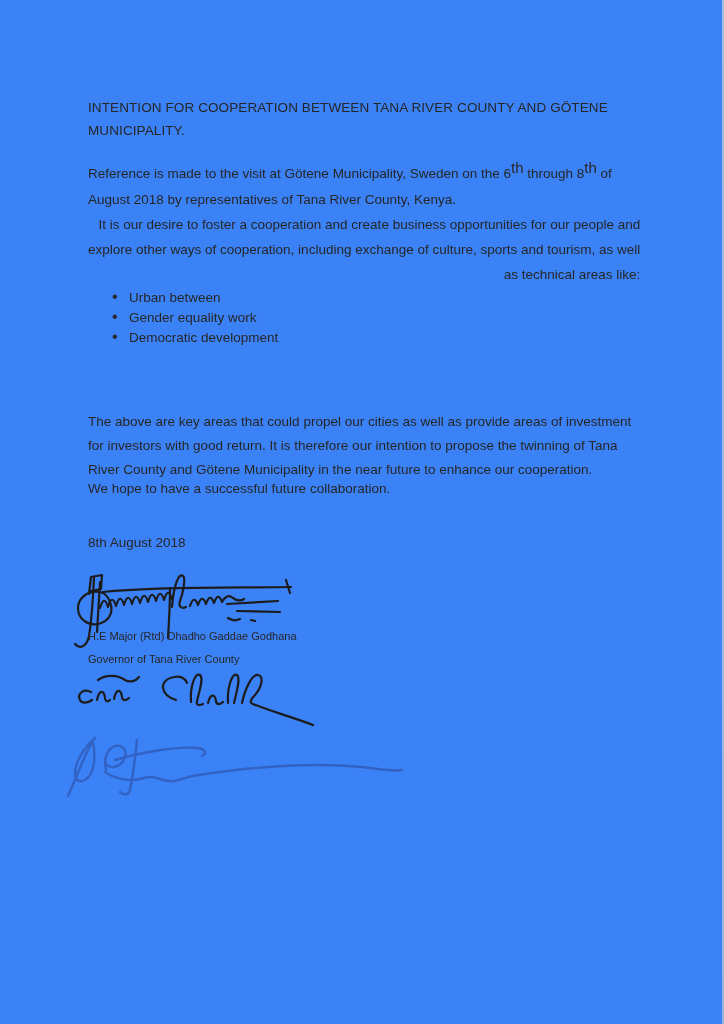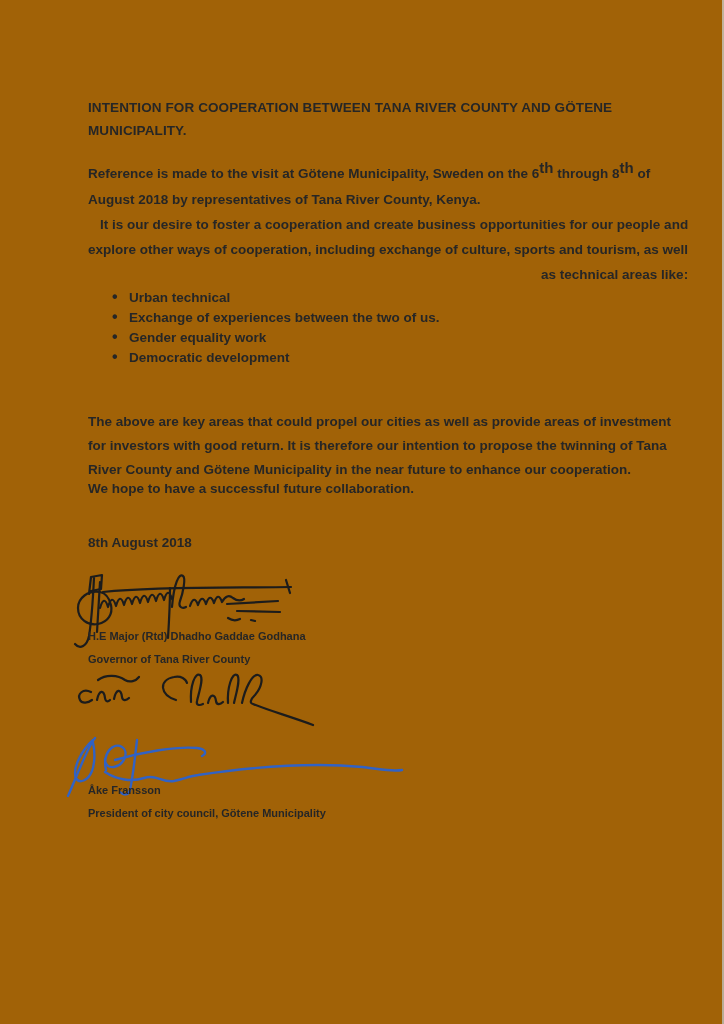--- a/index.html
+++ b/index.html
@@ -1,24 +1,23 @@
 <!DOCTYPE html>
 <html><head>
 <meta charset="utf-8">
 <style>
   html, body { margin: 0; padding: 0; background: #ffffff; }
   .page {
     position: relative;
     width: 724px;
     height: 1024px;
-    background: #a16207;
+    background: #3b82f6;
     overflow: hidden;
     font-family: "Liberation Sans", sans-serif;
     color: #262626;
-    font-weight: bold;
   }
   .scan-edge {
     position: absolute; right: 0; top: 0;
     width: 2px; height: 100%;
     background: linear-gradient(to bottom, #cfd6db, #c3ccd3);
     opacity: .7;
   }
   .tb { position: absolute; left: 88px; font-size: 13.5px; }
   .multiline { white-space: pre-line; }
   .title      { top: 96px;  line-height: 23px; letter-spacing: .1px; }
@@ -59,22 +58,21 @@
   <div class="tb title multiline">INTENTION FOR COOPERATION BETWEEN TANA RIVER COUNTY AND GÖTENE
 MUNICIPALITY.</div>
 
   <div class="tb p-ref"><span>Reference is made to the visit at Götene Municipality, Sweden on the 6</span><sup class="ord">th</sup><span> through 8</span><sup class="ord">th</sup><span> of</span><br><span>August 2018 by representatives of Tana River County, Kenya.</span></div>
 
   <div class="tb p-desire multiline">It is our desire to foster a cooperation and create business opportunities for our people and
 explore other ways of cooperation, including exchange of culture, sports and tourism, as well
 as technical areas like:</div>
 
   <ul class="bullets">
-    <li>Urban technical</li>
-    <li>Exchange of experiences between the two of us.</li>
+    <li>Urban between</li>
     <li>Gender equality work</li>
     <li>Democratic development</li>
   </ul>
 
   <div class="tb p-keyareas multiline">The above are key areas that could propel our cities as well as provide areas of investment
 for investors with good return. It is therefore our intention to propose the twinning of Tana
 River County and Götene Municipality in the near future to enhance our cooperation.</div>
 
   <div class="tb p-hope">We hope to have a successful future collaboration.</div>
 
@@ -120,17 +118,13 @@
   <svg class="autograph sig3-svg" width="345" height="66" viewBox="0 0 345 66">
     <g stroke="#3162c4" stroke-width="2.4">
       <path d="M6 62 C14 44 26 12 33 4"></path>
       <path d="M31 6 C20 16 10 34 14 44 C17 50 26 47 30 37 C33 29 33 17 31 9"></path>
       <path d="M44 36 C40 18 52 8 60 13 C67 17 63 31 52 33 C46 34 43 30 43 25"></path>
       <path d="M53 26 C80 18 115 12 135 14 C143 15 146 19 140 22"></path>
       <path d="M75 6 C73 24 71 42 68 56 C67 61 62 62 58 58"></path>
       <path d="M43 38 C55 46 70 48 82 44 C95 40 100 49 112 47 C122 45 128 42 136 41 C190 33 250 28 300 33 C318 35 330 38 340 36"></path>
     </g>
   </svg>
-  <div class="sig-label sig3-label">
-    <div>Åke Fransson</div>
-    <div>President of city council, Götene Municipality</div>
-  </div>
 </div>
 
 </body></html>

